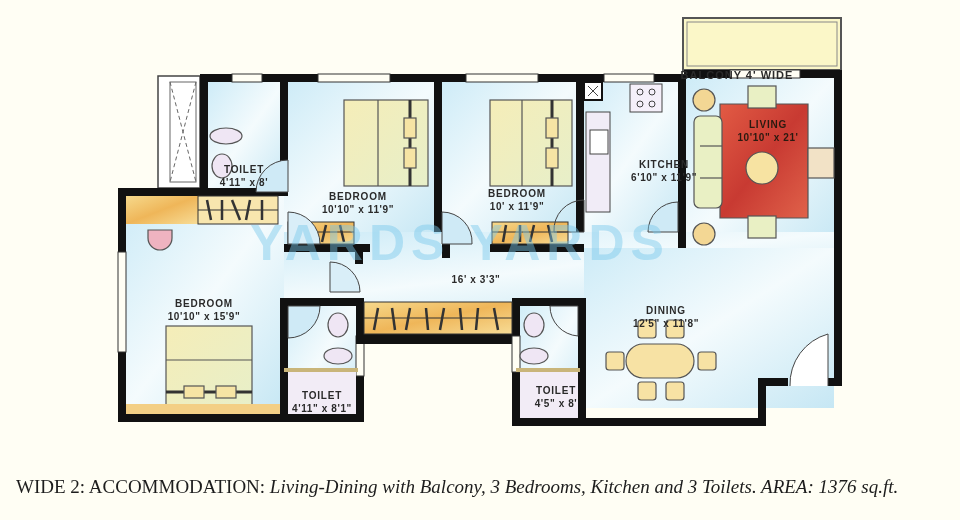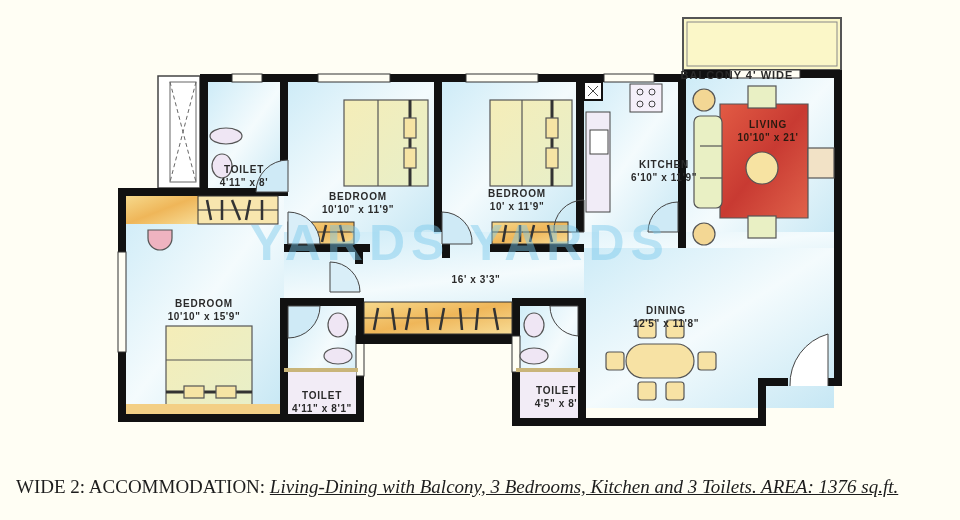--- a/index.html
+++ b/index.html
@@ -3,21 +3,21 @@
 <meta charset="utf-8">
 <style>
   html, body { margin:0; padding:0; }
   body { width:960px; height:520px; background:#fffef4; position:relative; overflow:hidden; font-family:"Liberation Sans", sans-serif; }
   #plan { position:absolute; left:0; top:0; width:960px; height:470px; }
   .lbl { position:absolute; text-align:center; font-family:"Liberation Sans", sans-serif; font-weight:bold; color:#2a2a2a; font-size:10px; letter-spacing:0.8px; line-height:13px; white-space:nowrap; transform:translateX(-50%); }
   .lbl .dim { font-weight:bold; letter-spacing:0.6px; display:block; }
   .balcony-lbl { font-size:11px; letter-spacing:1px; }
   .watermark { position:absolute; left:250px; top:214px; font-family:"Liberation Sans", sans-serif; font-weight:bold; font-size:50px; letter-spacing:6px; color:rgba(120,200,235,0.45); white-space:nowrap; pointer-events:none; }
   .caption { position:absolute; left:16px; top:476px; font-family:"Liberation Serif", serif; font-size:19px; color:#1d1d1d; white-space:nowrap; }
-  .caption .i { font-style:italic;text-decoration:underline; }
+  .caption .i { font-style:italic; }
 </style>
 </head>
 <body>
 
 <svg id="plan" viewBox="0 0 960 470" xmlns="http://www.w3.org/2000/svg">
   <defs>
     <linearGradient id="fl" x1="0" y1="0" x2="1" y2="1">
       <stop offset="0" stop-color="#cdebf7"></stop>
       <stop offset="0.5" stop-color="#f4fbfd"></stop>
       <stop offset="1" stop-color="#c6e7f4"></stop>

